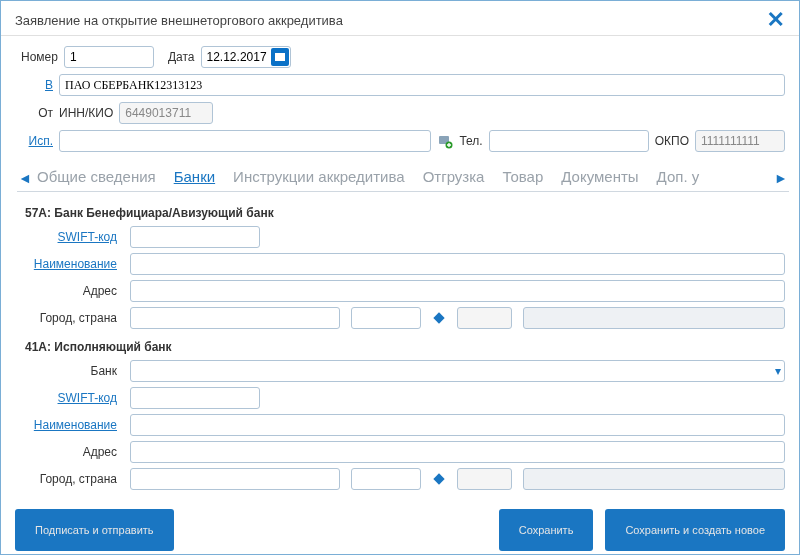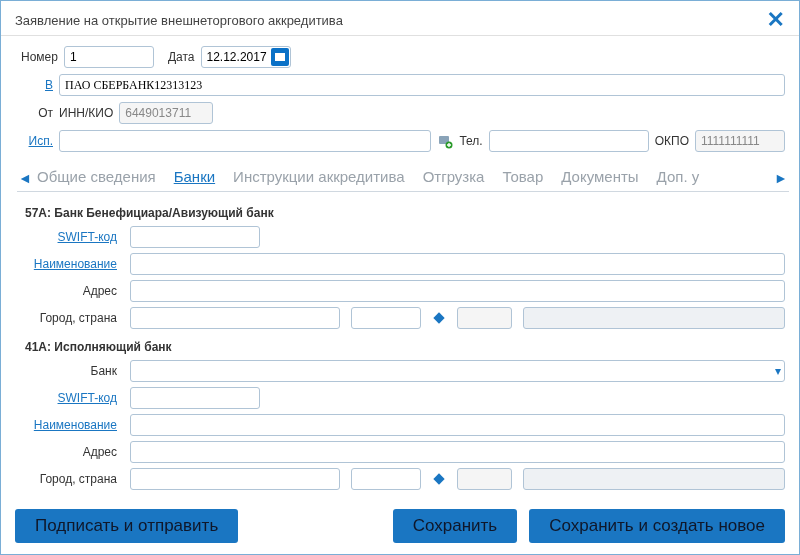--- a/index.html
+++ b/index.html
@@ -114,22 +114,22 @@
     position:absolute;right:4px;top:4px;color:#1a76c2;cursor:pointer;font-size:12px;
   }
   .diamond {
     width:14px;height:14px;display:inline-block;cursor:pointer;
   }
   .diamond svg{width:14px;height:14px;}
   .footer {
     display:flex;gap:12px;padding:14px;align-items:center;
   }
   .btn {
-    background:#1a76c2;color:#0f172a;border:none;border-radius:3px;
-    height:34px;padding:0 20px;font-size:17px;cursor:pointer;
+    background:#1a76c2;color:#e5e5e5;border:none;border-radius:3px;
+    height:42px;padding:0 20px;font-size:11px;cursor:pointer;
   }
   .spacer{flex:1;}
   .small-ro { width:55px;background:#eef1f4;}
 </style>
 </head>
 <body>
 
 <div class="window">
   <div class="titlebar">
     <h1>Заявление на открытие внешнеторгового аккредитива</h1>

